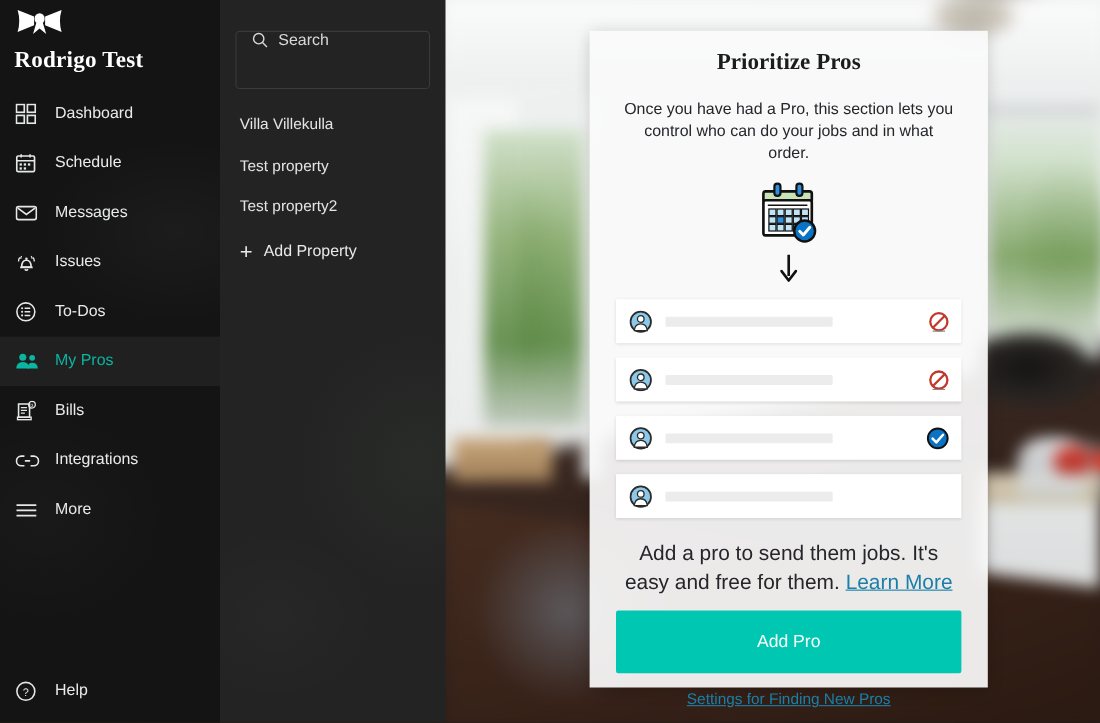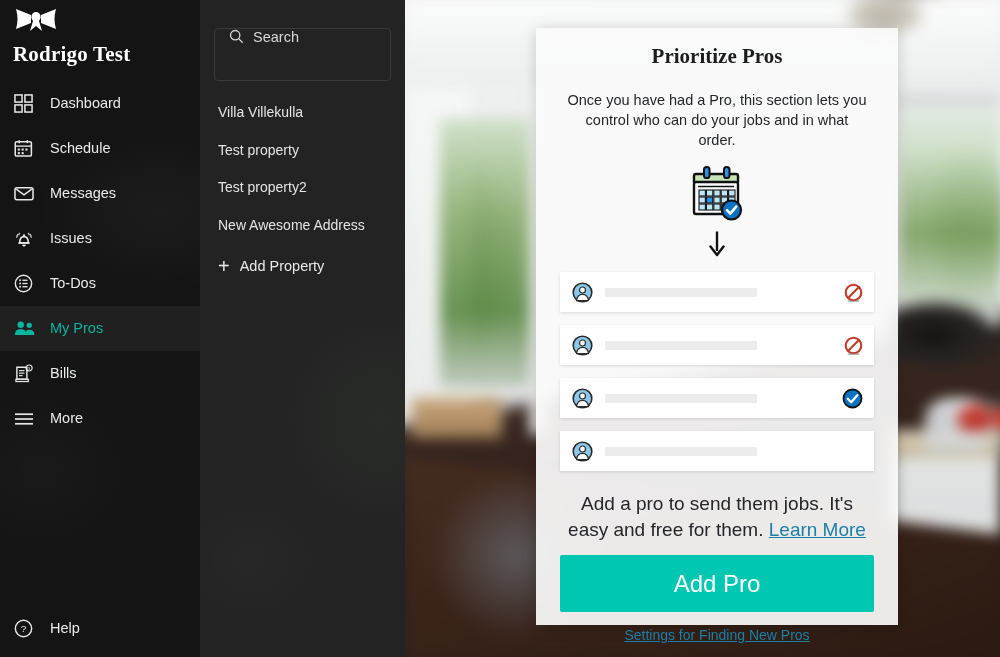--- a/index.html
+++ b/index.html
@@ -218,21 +218,21 @@
   }
   .link { color: #1b7fa8; text-decoration: underline; cursor: pointer; }
   .btn-addpro {
     display: block;
     width: 100%;
     height: 57px;
     margin-top: 13px;
     background: #00c7b2;
     border: none;
     color: #ffffff;
-    font-size: 24px;
+    font-size: 16px;
     font-family: "Liberation Sans", sans-serif;
     cursor: pointer;
     border-radius: 2px;
   }
   .settings-link {
     text-align: center;
     margin-top: 15px;
     font-size: 14px;
   }
   .settings-link a { color: #1b7fa8; text-decoration: underline; }
@@ -367,20 +367,30 @@
               <rect x="2" y="16" width="13" height="2.4" fill="none" stroke="#e6e7e7" stroke-width="1.3"></rect>
               <circle cx="15.8" cy="4.2" r="3.2" fill="none" stroke="#e6e7e7" stroke-width="1.2"></circle>
               <text x="15.8" y="5.9" font-size="4.6" fill="#e6e7e7" text-anchor="middle" font-family="Liberation Sans, sans-serif">3</text>
             </svg>
         </span>
         <span class="lbl">Bills</span>
       </div>
 
 
 
+      <div class="nav-item">
+        <span class="ico">
+          <svg width="22" height="14" viewBox="0 0 23 14">
+              <path d="M9 7 H14" stroke="#e6e7e7" stroke-width="1.6"></path>
+              <path d="M8.6 2.4 H5.6 A4.6 4.6 0 0 0 5.6 11.6 H8.6" fill="none" stroke="#e6e7e7" stroke-width="1.6"></path>
+              <path d="M14.4 2.4 H17.4 A4.6 4.6 0 0 1 17.4 11.6 H14.4" fill="none" stroke="#e6e7e7" stroke-width="1.6"></path>
+            </svg>
+        </span>
+        <span class="lbl">Integrations</span>
+      </div>
 
       <div class="nav-item">
         <span class="ico">
           <svg width="20" height="14" viewBox="0 0 20 14">
               <line x1="1" y1="2.2" x2="19" y2="2.2" stroke="#e6e7e7" stroke-width="1.7"></line>
               <line x1="1" y1="7" x2="19" y2="7" stroke="#e6e7e7" stroke-width="1.7"></line>
               <line x1="1" y1="11.8" x2="19" y2="11.8" stroke="#e6e7e7" stroke-width="1.7"></line>
             </svg>
         </span>
         <span class="lbl">More</span>
@@ -408,21 +418,20 @@
             <line x1="10.3" y1="10.3" x2="14.6" y2="14.6" stroke="#d7d8d8" stroke-width="1.4"></line>
           </svg>
       </span>
       <span class="search-ph">Search</span>
     </div>
 
     <div class="prop-list">
       <div class="prop-item">Villa Villekulla</div>
       <div class="prop-item">Test property</div>
       <div class="prop-item">Test property2</div>
-      <div class="prop-item">New Awesome Address</div>
       <div class="prop-add">
         <span class="plus">+</span>
         <span>Add Property</span>
       </div>
     </div>
   </div>
 
   <div class="modal">
     <div class="modal-title">Prioritize Pros</div>
     <div class="modal-desc">Once you have had a Pro, this section lets you control who can do your jobs and in what order.</div>

